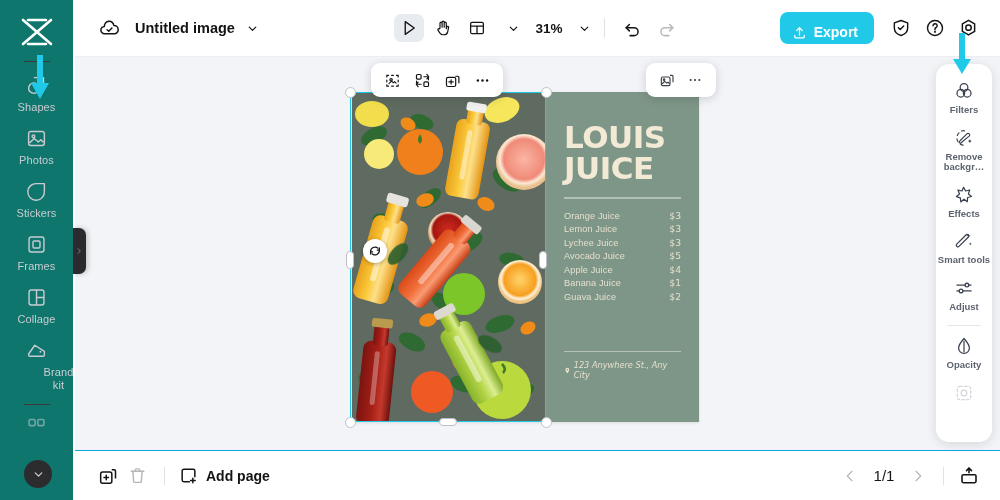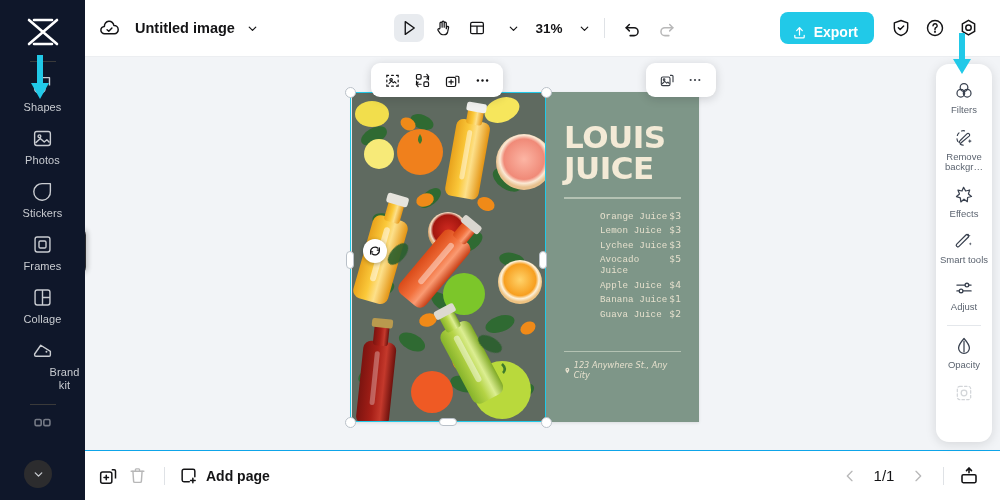--- a/index.html
+++ b/index.html
@@ -6,22 +6,22 @@
   html, body {
     width: 1000px; height: 500px;
     overflow: hidden;
     font-family: "Liberation Sans", sans-serif;
     background: #ffffff;
   }
   #app { position: relative; width: 1000px; height: 500px; }
 
   
   .left-rail {
-    position: absolute; left: 0; top: 0; width: 85px; height: 500px;
-    background: #0f172a; display: flex; flex-direction: column; align-items: center;
+    position: absolute; left: 0; top: 0; width: 73px; height: 500px;
+    background: #0f766e; display: flex; flex-direction: column; align-items: center;
     z-index: 40; overflow: hidden;
   }
   .rail-logo { margin-top: 12px; width: 46px; height: 40px; display:flex; align-items:center; justify-content:center; }
   .rail-divider { width: 26px; height: 1px; background: #3a3a3a; margin: 9px 0 4px 0; }
   .rail-item {
     width: 75px; padding: 7px 0 6px 0; display: flex; flex-direction: column;
     align-items: center; gap: 4px; cursor: pointer;
   }
   .rail-ico { width: 24px; height: 24px; display:flex; align-items:center; justify-content:center; }
   .rail-ico svg { display:block; }
@@ -86,21 +86,21 @@
   .art-photo { width: 194px; height: 330px; position: relative; overflow: hidden; background:#6d7a6b; }
   .art-right { flex: 1; position: relative; padding: 30px 18px 0 18px; }
 
   .poster-title {
     font-family: "DejaVu Sans", sans-serif;
     font-weight: 900; font-size: 31px; line-height: 31px; color: #f3ead6;
     letter-spacing: -0.5px;
   }
   .poster-rule { height: 1.5px; background: #c7d0c2; opacity:.75; margin: 13px 0 11px 0; }
   .menu-row { display: flex; justify-content: space-between; align-items: baseline; margin-bottom: 2.5px; }
-  .menu-name { font-size: 9.2px; color: #e6e0cd; font-family:Liberation Mono, monospace; letter-spacing:.1px;margin-left:36px;}
+  .menu-name { font-size: 9.2px; color: #e6e0cd; font-family:Liberation Sans, sans-serif; letter-spacing:.1px;}
   .menu-price { font-size: 9.2px; color: #e6e0cd; font-family:"DejaVu Sans", sans-serif; }
   .poster-foot { position: absolute; left: 18px; right: 18px; bottom: 42px; }
   .poster-rule2 { height: 1.5px; background: #c7d0c2; opacity:.75; margin-bottom: 8px; }
   .poster-addr { font-size: 8.2px; color: #e6e0cd; font-style: italic; font-family:"DejaVu Sans", sans-serif; display:flex; align-items:center; gap:3px;}
 
   
   .sel-frame {
     position: absolute; left: 275px; top: 35px; width: 196px; height: 330px;
     border: 1.6px solid #21c9e8; z-index: 12; pointer-events: none;
   }
@@ -125,21 +125,21 @@
   }
   .ftb-btn { width: 26px; height: 26px; display:flex;align-items:center;justify-content:center;border-radius:6px;cursor:pointer;}
 
   
   .right-panel {
     position: absolute; right: 8px; top: 64px; width: 56px; height: 378px;
     background: #fff; border-radius: 13px; box-shadow: 0 2px 11px rgba(20,20,25,.13);
     z-index: 35; display: flex; flex-direction: column; align-items: center;
     padding-top: 10px; overflow: hidden;
   }
-  .rp-item { width: 68px; padding: 6px 0 5px 0; display:flex; flex-direction:column; align-items:center; gap:3px; cursor:pointer;}
+  .rp-item { width: 68px; padding: 6px 0 5px 0; display:flex; flex-direction:column; align-items:center; gap:3px; cursor:pointer;font-weight:bold;}
   .rp-ico { width: 22px; height: 22px; display:flex;align-items:center;justify-content:center;}
   .rp-label { font-size: 9.5px; color: #5c6470; text-align:center; line-height: 10.5px; }
   .rp-divider { width: 34px; height: 1px; background: #e4e7eb; margin: 8px 0 3px 0; }
   .rp-item.disabled { opacity: .3; }
 
   
   .bottombar {
     position: absolute; left: 75px; bottom: 0; right: 0; height: 50px; background: #fff;
     border-top: 1px solid #0ea5e9; display: flex; align-items: center; z-index: 30;
   }

